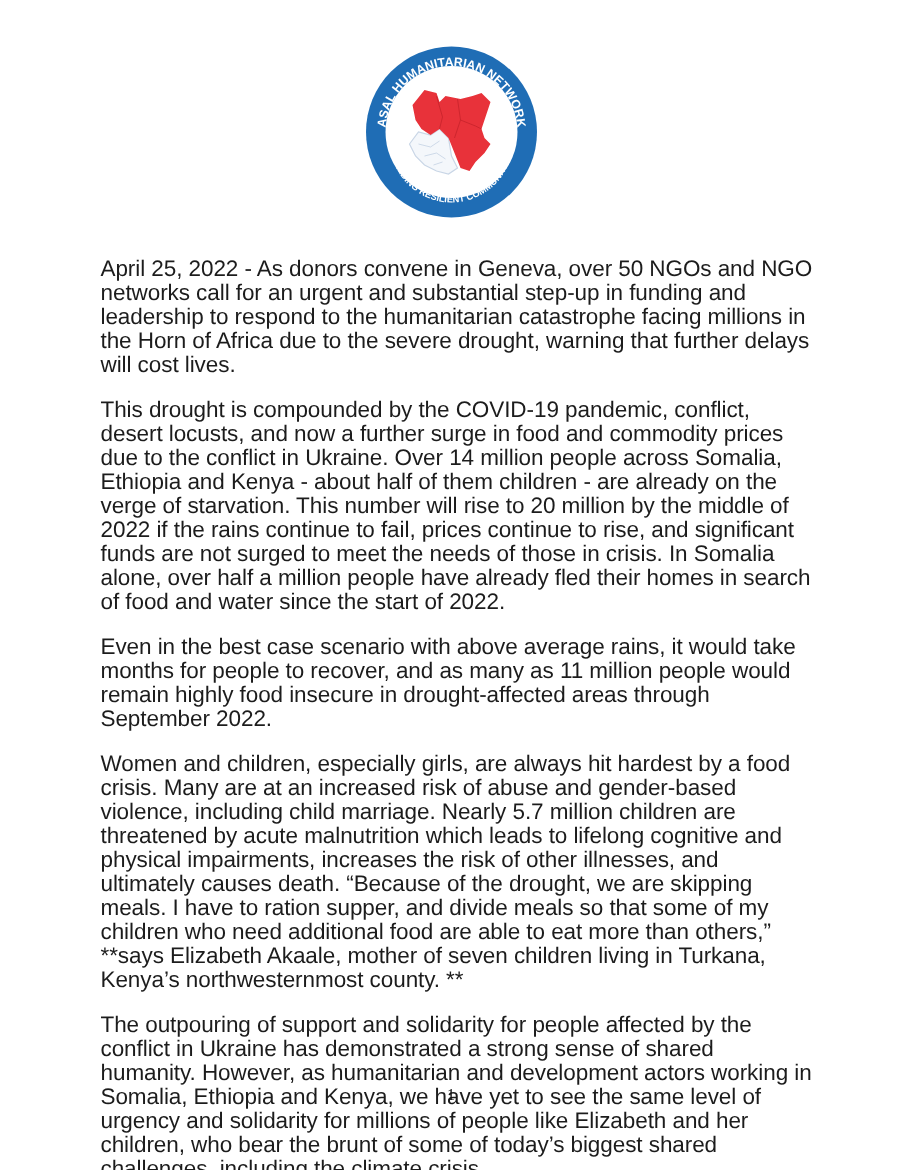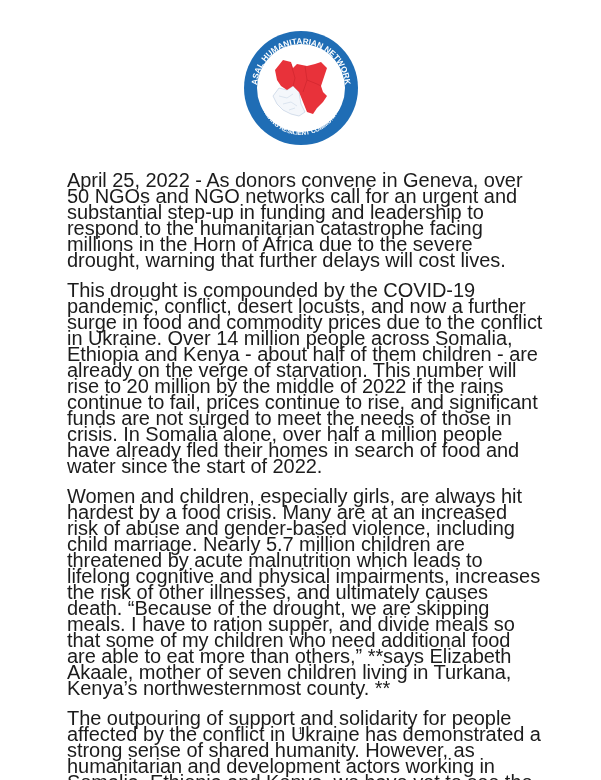--- a/index.html
+++ b/index.html
@@ -28,21 +28,21 @@
       display: block;
     }
     .content {
       position: absolute;
       left: 67px;
       top: 172px;
       width: 476px;
     }
     .content p {
       margin: 0 0 14px 0;
-      font-size: 20px;
+      font-size: 15px;
       line-height: 16px;
       letter-spacing: -0.05px;
     }
     .page-number {
       position: absolute;
       left: 0;
       width: 601px;
       top: 724px;
       text-align: center;
       font-family: "Liberation Serif", serif;
@@ -72,17 +72,18 @@
     </text>
     <text font-family="Liberation Sans, sans-serif" font-size="6.2" font-weight="bold" fill="#ffffff">
       <textPath href="#arcBottom" startOffset="50%" text-anchor="middle">BUILDING RESILIENT COMMUNITIES</textPath>
     </text>
   </svg>
 </div>
 
 <div class="content">
   <p>April 25, 2022 - As donors convene in Geneva, over 50 NGOs and NGO networks call for an urgent and substantial step-up in funding and leadership to respond to the humanitarian catastrophe facing millions in the Horn of Africa due to the severe drought, warning that further delays will cost lives.</p>
   <p>This drought is compounded by the COVID-19 pandemic, conflict, desert locusts, and now a further surge in food and commodity prices due to the conflict in Ukraine. Over 14 million people across Somalia, Ethiopia and Kenya - about half of them children - are already on the verge of starvation. This number will rise to 20 million by the middle of 2022 if the rains continue to fail, prices continue to rise, and significant funds are not surged to meet the needs of those in crisis. In Somalia alone, over half a million people have already fled their homes in search of food and water since the start of 2022.</p>
+  <p>Even in the best case scenario with above average rains, it would take months for people to recover, and as many as 11 million people would remain highly food insecure in drought-affected areas through September 2022.</p>
   <p>Women and children, especially girls, are always hit hardest by a food crisis. Many are at an increased risk of abuse and gender-based violence, including child marriage. Nearly 5.7 million children are threatened by acute malnutrition which leads to lifelong cognitive and physical impairments, increases the risk of other illnesses, and ultimately causes death. “Because of the drought, we are skipping meals. I have to ration supper, and divide meals so that some of my children who need additional food are able to eat more than others,” **says Elizabeth Akaale, mother of seven children living in Turkana, Kenya’s northwesternmost county. **</p>
   <p>The outpouring of support and solidarity for people affected by the conflict in Ukraine has demonstrated a strong sense of shared humanity. However, as humanitarian and development actors working in Somalia, Ethiopia and Kenya, we have yet to see the same level of urgency and solidarity for millions of people like Elizabeth and her children, who bear the brunt of some of today’s biggest shared challenges, including the climate crisis.</p>
 </div>
 
 <div class="page-number">1</div>
 
 </body></html>

